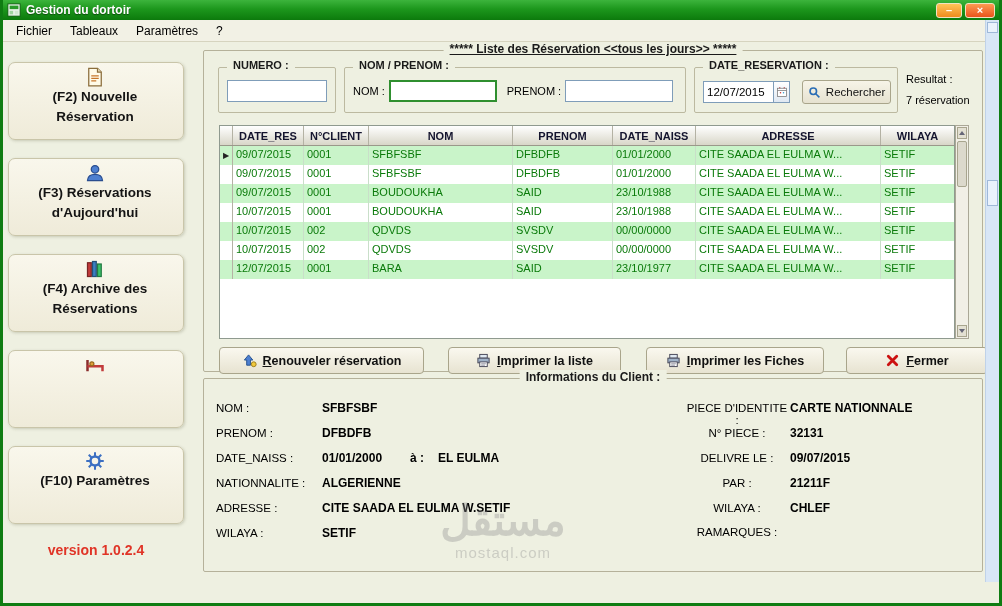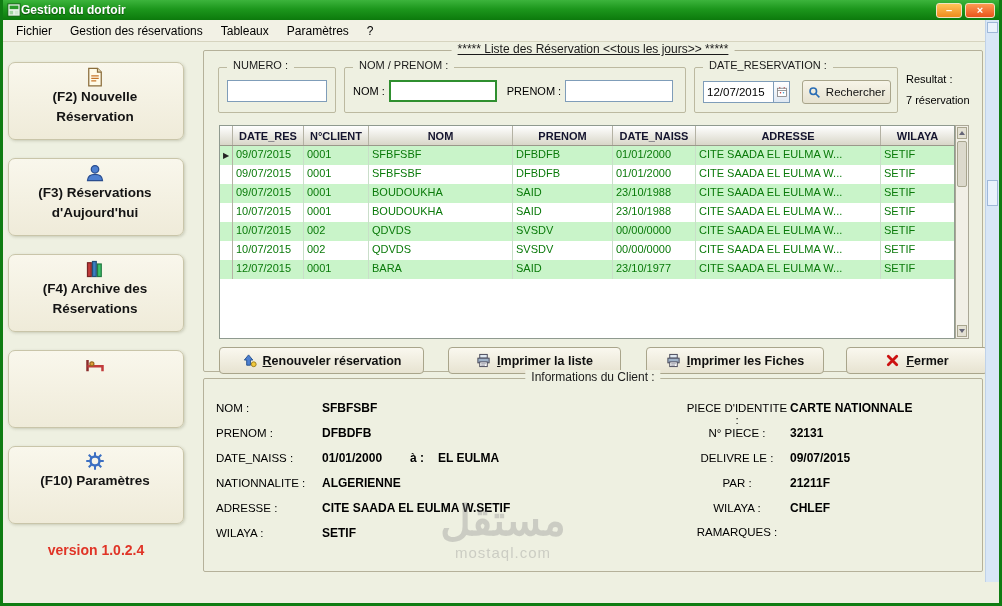--- a/index.html
+++ b/index.html
@@ -3,21 +3,21 @@
 <meta charset="utf-8">
 <style>
   * { margin:0; padding:0; box-sizing:border-box; }
   html,body { width:1002px; height:606px; font-family:"Liberation Sans", sans-serif; }
   .window { position:relative; width:1002px; height:606px; background:#eef0e1;
             border-left:3px solid #0f7c12; border-right:3px solid #0f7c12; border-bottom:3px solid #0f7c12;
             overflow:hidden; }
 
   
   .titlebar { height:20px; background:linear-gradient(180deg,#3cb43c 0%,#1d971d 45%,#0c7a0c 100%);
-              display:flex; align-items:center; padding:0 4px; }
+              display:flex; align-items:center; gap:5px; padding:0 4px; }
   .app-icon { width:14px; height:14px; flex:0 0 14px; }
   .titlebar .title { font-size:12px; font-weight:bold; color:#fff; text-shadow:0 1px 1px rgba(0,0,0,.45); }
   .win-buttons { margin-left:auto; display:flex; gap:3px; }
   .win-btn { width:26px; height:15px; border:1px solid #f0e2c0; border-radius:3px; color:#fff;
              font:bold 11px/12px "Liberation Sans",sans-serif; display:flex; align-items:center; justify-content:center; }
   .win-btn.min { background:linear-gradient(#ffc457,#ef8c1f); }
   .win-btn.close { width:30px; background:linear-gradient(#ff9a50,#e8541c); }
 
   
   .menubar { height:22px; background:#f2f1e5; border-bottom:1px solid #d6d4bf; display:flex;
@@ -31,21 +31,21 @@
               box-shadow:1px 1px 3px rgba(90,90,60,.25); display:flex; align-items:center;
               padding:4px 8px 4px 6px; font-family:inherit;flex-direction:column; }
   .side-btn .icon { width:20px; flex:0 0 20px; }
   .side-label { flex:1; text-align:center; font-weight:bold; font-size:13.5px; color:#141414; line-height:1.5; }
   .version { margin-top:8px; text-align:center; font-weight:bold; font-size:14px; color:#e03426; }
 
   
   .main { position:absolute; left:200px; top:50px; width:781px; height:522px; }
   .gb { position:absolute; border:1px solid #b5b19a; border-radius:2px; }
   .gb-caption { position:absolute; top:-9px; background:#eef0e1; padding:0 6px; font-size:12px;
-                font-weight:normal; color:#1a1a1a; white-space:nowrap; }
+                font-weight:bold; color:#1a1a1a; white-space:nowrap; }
   .gb-caption.center { left:50%; transform:translateX(-50%); text-decoration:underline; }
   .gb-caption.left { left:8px; font-size:11px; }
   .gb-list { top:0; left:0; width:780px; height:322px; }
   .gb-client { top:328px; left:0; width:780px; height:194px; }
 
   
   .gb-mini { position:absolute; border:1px solid #bcb9a0; height:46px; }
   .gb-numero { left:14px; top:16px; width:118px; }
   .gb-nomprenom { left:140px; top:16px; width:342px; }
   .gb-date { left:490px; top:16px; width:204px; }
@@ -156,21 +156,20 @@
     </span>
     <span class="title">Gestion du dortoir</span>
     <span class="win-buttons">
       <button class="win-btn min">–</button>
       <button class="win-btn close">×</button>
     </span>
   </div>
 
   <div class="menubar">
       <div class="menu-item">Fichier</div>
-      <div class="menu-item">Gestion des réservations</div>
       <div class="menu-item">Tableaux</div>
       <div class="menu-item">Paramètres</div>
       <div class="menu-item">?</div>
     </div>
 
   <div class="sidebar">
     <div>
         <button class="side-btn">
           <span class="icon">
             <svg viewBox="0 0 16 16">

